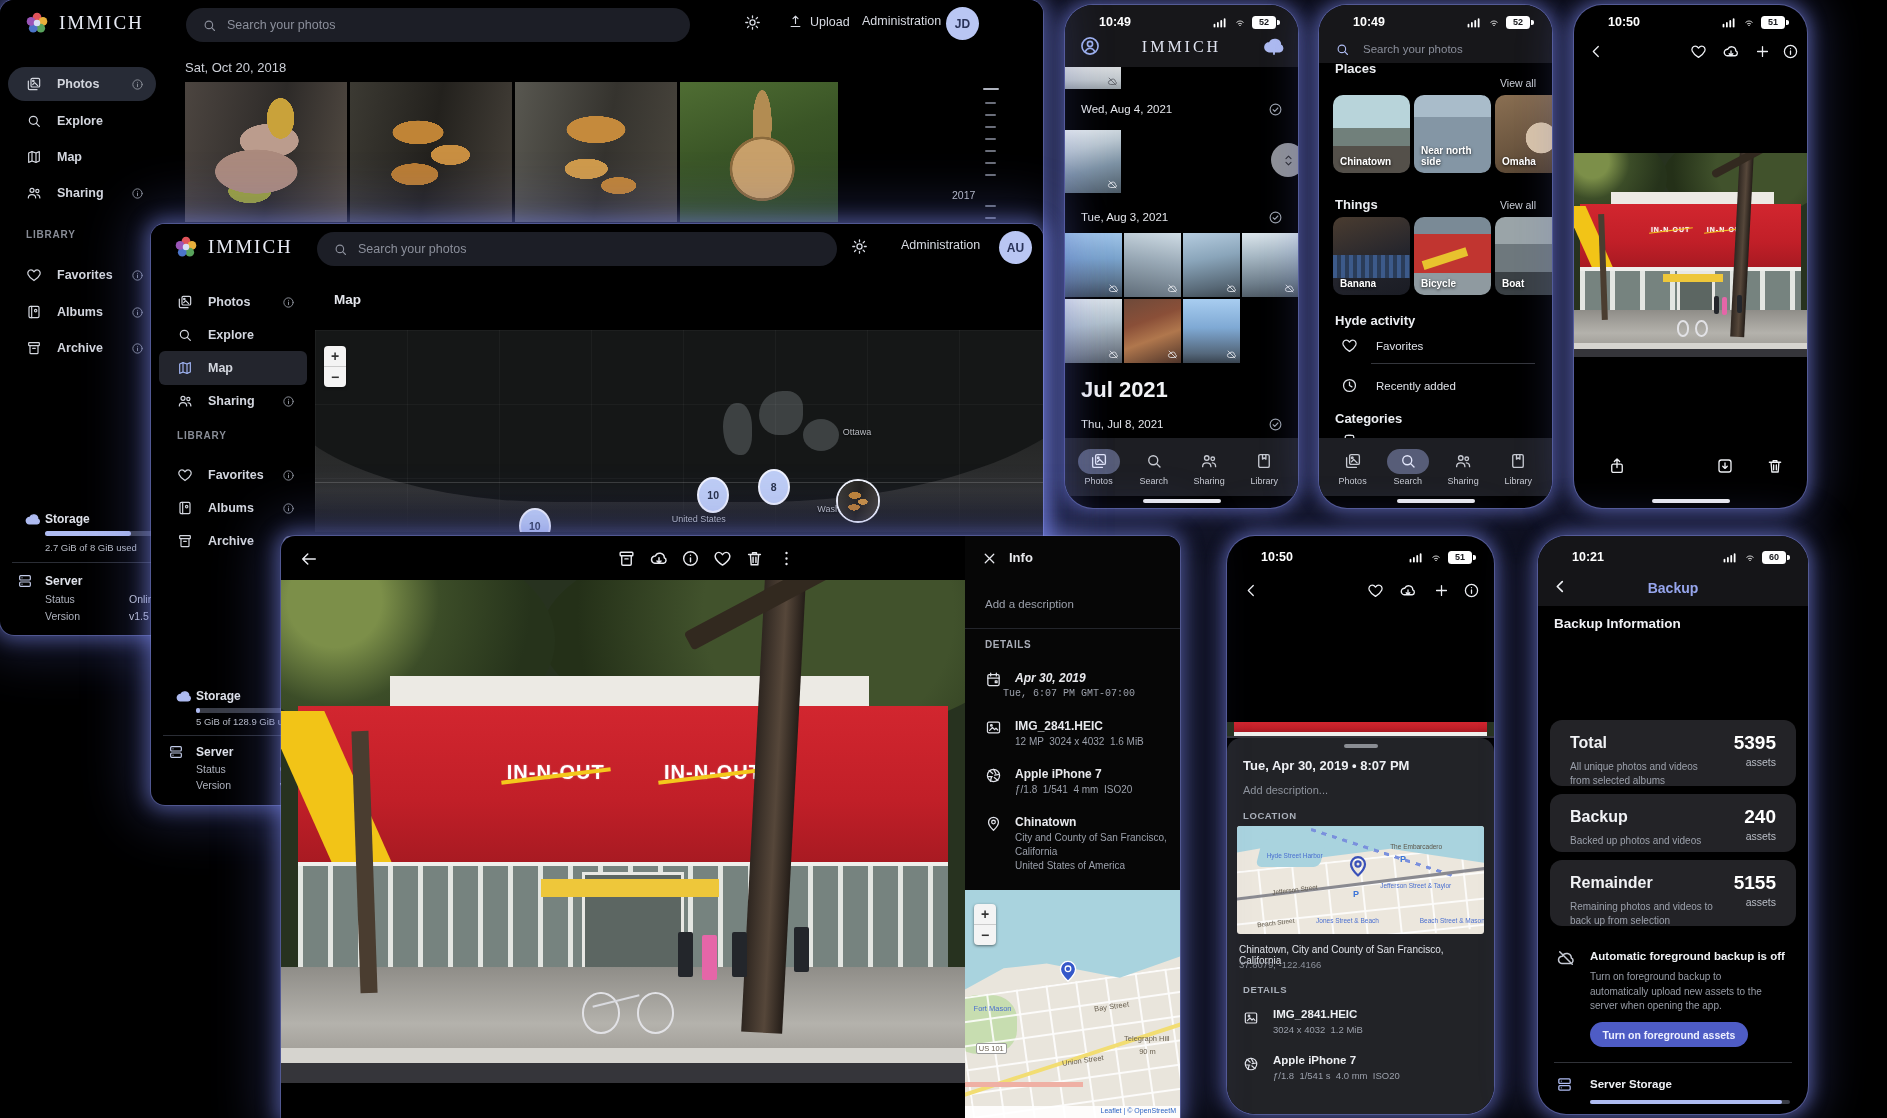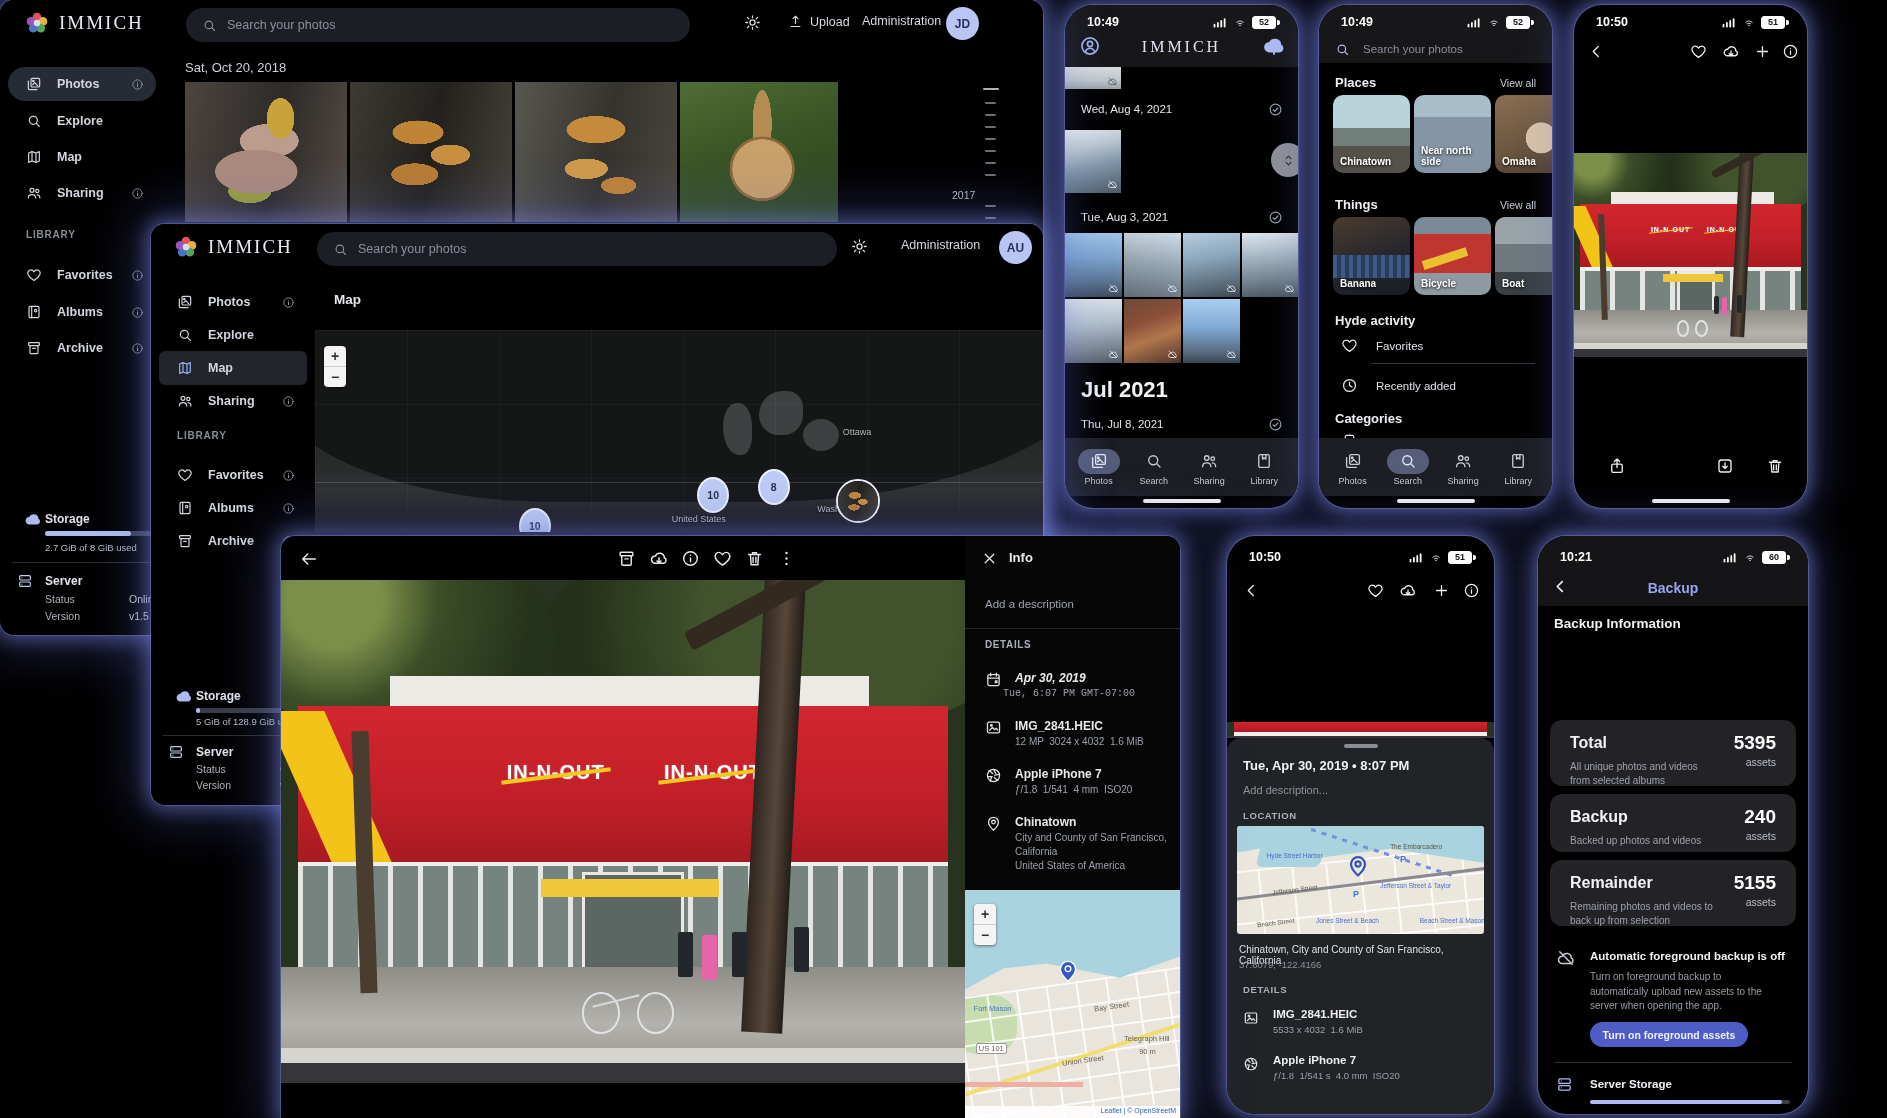--- a/index.html
+++ b/index.html
@@ -103,21 +103,21 @@
   .wf-harbor{left:9%;top:12%;width:26%;height:26%;background:#a9d3de;border-radius:6px;transform:skewX(-14deg);}
   .wf-grid{left:-4%;top:30%;width:112%;height:76%;transform:rotate(-6deg);opacity:.85;background-image:linear-gradient(rgba(255,255,255,.95) 2px,rgba(0,0,0,0) 2px),linear-gradient(90deg,rgba(255,255,255,.95) 2px,rgba(0,0,0,0) 2px);background-size:34px 26px;}
   .wf-ferry{left:30%;top:2%;width:60%;height:3px;background:repeating-linear-gradient(90deg,#7a90dd 0 5px,rgba(0,0,0,0) 5px 11px);transform:rotate(18deg);transform-origin:left;}
   .wf-rail{left:-2%;top:52%;width:106%;height:3px;background:#8a8a90;transform:rotate(-7deg);}
   .wf-label{position:absolute;font-size:6.5px;color:#5c5548;white-space:nowrap;}
   .wf-label.blue{color:#4a6fd0;}
   .wf-p{position:absolute;color:#3b74d8;font-weight:700;font-size:9px;}
 
   
   .pstatus{position:absolute;left:0;right:0;top:8px;height:18px;display:flex;justify-content:space-between;align-items:center;padding:0 22px;}
-  .ptime{font-size:12.5px;font-weight:700;color:#fff;}
+  .ptime{font-size:12.5px;font-weight:700;color:#fff;margin-left:12px;}
   .pstat-r{display:flex;align-items:center;gap:5px;color:#fff;text-align:center;}
   .batt{width:24px;height:13px;background:#fff;border-radius:3.5px;color:#17181c;font-size:9px;font-weight:700;display:flex;align-items:center;justify-content:center;position:relative;}
   .batt::after{content:"";position:absolute;right:-3.5px;top:4px;width:2.5px;height:5px;background:#fff;border-radius:0 2px 2px 0;}
   .pnav{position:absolute;left:0;right:0;height:58px;background:#1d1e23;display:flex;align-items:center;justify-content:space-around;padding:0 6px;}
   .pnav-item{display:flex;flex-direction:column;align-items:center;gap:2px;color:#c7cad2;font-size:9px;width:25%;}
   .pip{width:42px;height:25px;border-radius:13px;display:flex;align-items:center;justify-content:center;}
   .pnav-item.on .pip{background:#575d78;}
   .homebar{position:absolute;left:50%;transform:translateX(-50%);width:78px;height:4px;border-radius:2px;background:#ececf0;}
   .pdate{position:absolute;font-size:11.5px;color:#e3e5ea;}
   .checkc{position:absolute;color:#9aa0ab;}
@@ -817,21 +817,21 @@
         <span class="batt">
             <span>52</span>
           </span>
       </span>
     </div>
     <svg class="ic" width="15" height="15" viewBox="0 0 24 24" style="position:absolute;left:16px;top:37px;color:#aebbf1;">
         <use href="#i-search"></use>
       </svg>
     <div class="abs" style="left:44px;top:38px;font-size:11.5px;color:#8b8f9b;">Search your photos</div>
 
-    <div class="sec-h" style="left:16px;top:70px;text-align:center;">Places</div>
+    <div class="sec-h" style="left:16px;top:56px;text-align:center;">Places</div>
     <div class="vall" style="right:16px;top:72px;">View all</div>
     <div class="pcard" style="left:14px;top:90px;">
       <div class="abs ct1" style="inset:0;background:linear-gradient(180deg,#b8d4da 0 42%,#71807b 42% 66%,#54504a 66% 100%);"></div>
       <span class="plabel">Chinatown</span>
     </div>
     <div class="pcard" style="left:95px;top:90px;">
       <div class="abs" style="inset:0;background:linear-gradient(180deg,#a9bcca 0 28%,#8496a5 28% 100%),repeating-linear-gradient(90deg,#5a646e 0 5px,rgba(0,0,0,0) 5px 14px);"></div>
       <span class="plabel">Near north side</span>
     </div>
     <div class="pcard" style="left:176px;top:90px;">
@@ -1046,21 +1046,21 @@
       </div>
 
       <div class="abs" style="left:12px;top:206px;width:240px;font-size:10px;color:#dfe2e8;">Chinatown, City and County of San Francisco, California</div>
       <div class="abs" style="left:12px;top:221px;font-size:9.5px;color:#8d929c;">37.8079, -122.4166</div>
       <div class="abs" style="left:16px;top:246px;font-size:9.5px;font-weight:700;letter-spacing:.6px;color:#aab0ba;">DETAILS</div>
 
       <svg class="ic" width="16" height="16" viewBox="0 0 24 24" style="position:absolute;left:16px;top:272px;color:#dfe1e8;">
           <use href="#i-image"></use>
         </svg>
       <div class="abs" style="left:46px;top:270px;font-size:11.5px;font-weight:600;color:#eceef2;">IMG_2841.HEIC</div>
-      <div class="abs" style="left:46px;top:286px;font-size:9.5px;color:#9ba0ab;white-space:pre;">5533 x 4032  1.6 MiB</div>
+      <div class="abs" style="left:46px;top:286px;font-size:9.5px;color:#9ba0ab;white-space:pre;">3024 x 4032  1.2 MiB</div>
 
       <svg class="ic" width="16" height="16" viewBox="0 0 24 24" style="position:absolute;left:16px;top:318px;color:#dfe1e8;">
           <use href="#i-aperture"></use>
         </svg>
       <div class="abs" style="left:46px;top:316px;font-size:11.5px;font-weight:600;color:#eceef2;">Apple iPhone 7</div>
       <div class="abs" style="left:46px;top:332px;font-size:9.5px;color:#9ba0ab;white-space:pre;">ƒ/1.8  1/541 s  4.0 mm  ISO20</div>
     </div>
   </div>
 
   <div class="phone" style="left:1538px;top:536px;width:270px;height:578px;">

